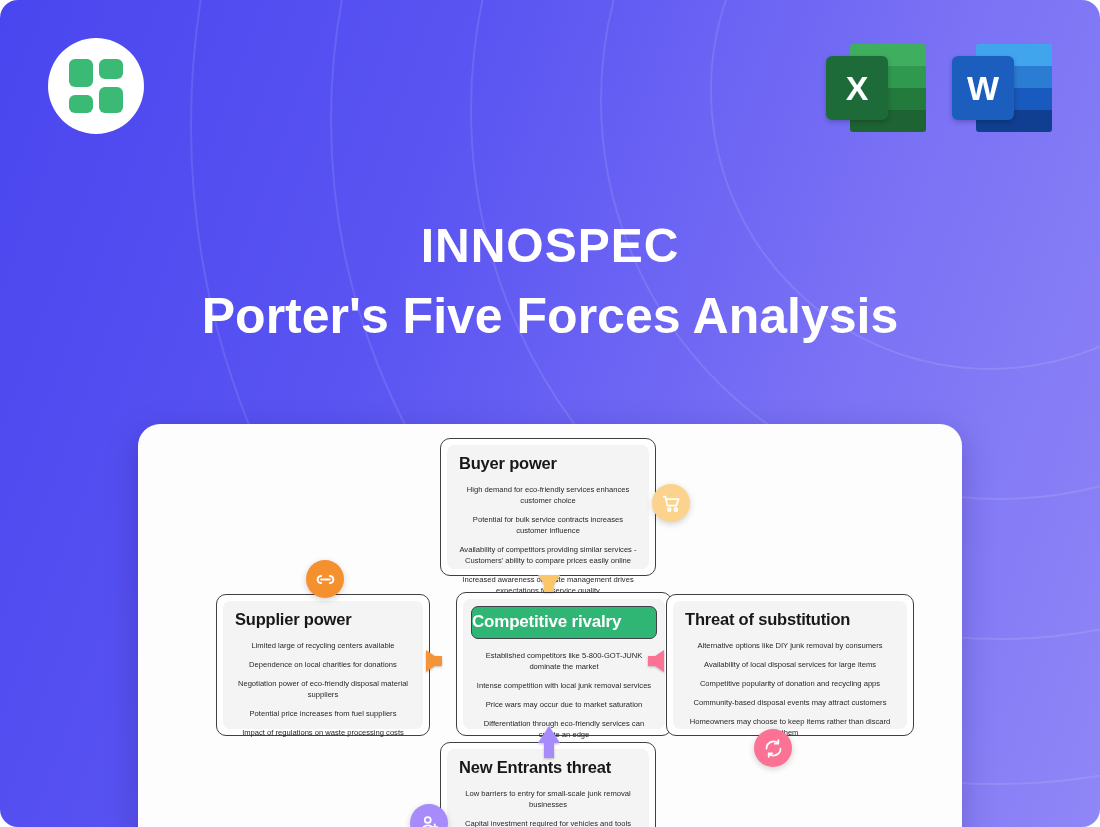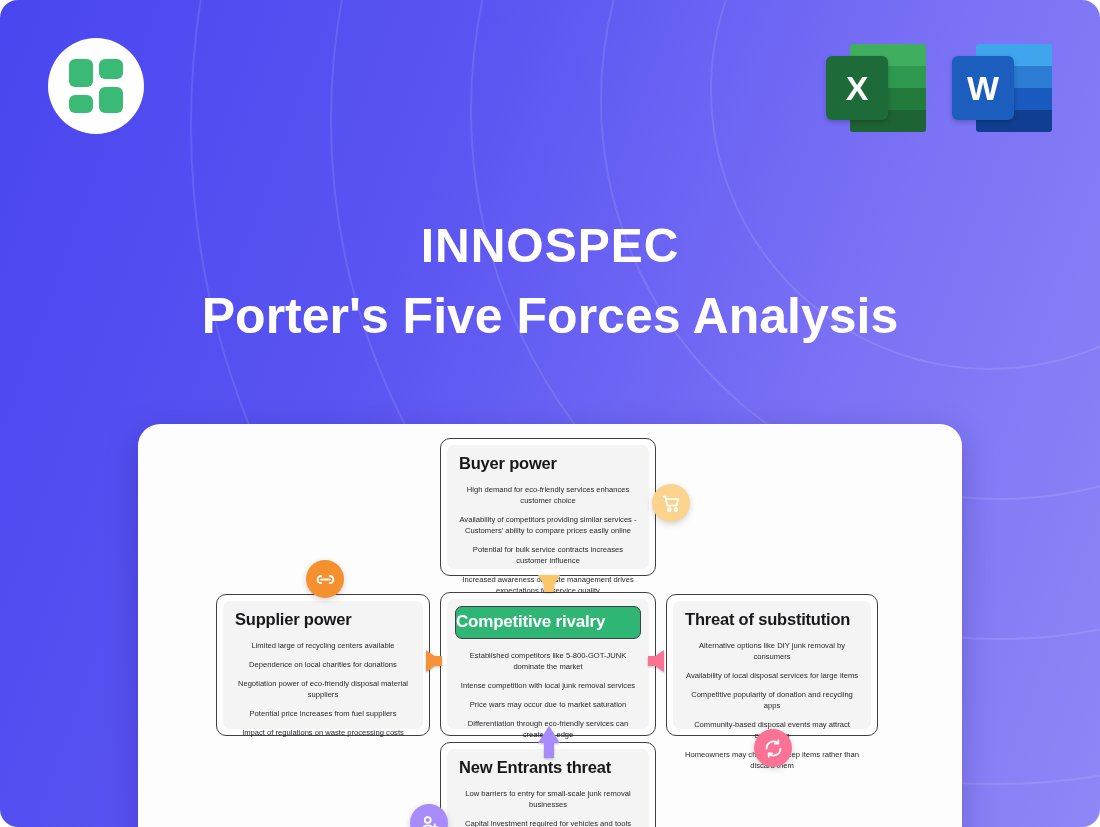--- a/index.html
+++ b/index.html
@@ -168,22 +168,22 @@
     color: #ffffff;
     border: 1.2px solid #3f3f46;
     border-radius: 7px;
     padding: 5px 0 6px 0;
     font-size: 17px;
     margin: -2px -4px 11px -4px;
   }
 
   #box-buyer       { left: 302px; top: 14px;  width: 216px; height: 138px; }
   #box-supplier    { left: 78px;  top: 170px; width: 214px; height: 142px; }
-  #box-rivalry     { left: 302px; top: 168px; width: 216px; height: 144px; }
-  #box-substitution{ left: 528px; top: 170px; width: 212px; height: 142px; }
+  #box-rivalry     { left: 318px; top: 168px; width: 216px; height: 144px; }
+  #box-substitution{ left: 528px; top: 170px; width: 248px; height: 142px; }
   #box-entrants    { left: 302px; top: 318px; width: 216px; height: 138px; }
 
   
   .arrow { position: absolute; width: 0; height: 0; }
   .arrow-down {
     left: 400px; top: 151px;
     border-left: 11px solid transparent;
     border-right: 11px solid transparent;
     border-top: 17px solid #fbc56a;
     filter: drop-shadow(0 1px 1px rgba(0,0,0,0.25));
@@ -291,22 +291,22 @@
   </div>
 
   <div class="card">
     <div class="diagram">
 
       <div class="force" id="box-buyer">
         <div class="force-inner">
           <h3>Buyer power</h3>
           <ul>
             <li>High demand for eco-friendly services enhances customer choice</li>
+            <li>Potential for bulk service contracts increases customer influence</li>
             <li>Availability of competitors providing similar services  -  Customers' ability to compare prices easily online</li>
-            <li>Potential for bulk service contracts increases customer influence</li>
             <li>Increased awareness of waste management drives expectations for service quality</li>
           </ul>
         </div>
       </div>
 
       <div class="force" id="box-supplier">
         <div class="force-inner">
           <h3>Supplier power</h3>
           <ul>
             <li>Limited large of recycling centers available</li>

